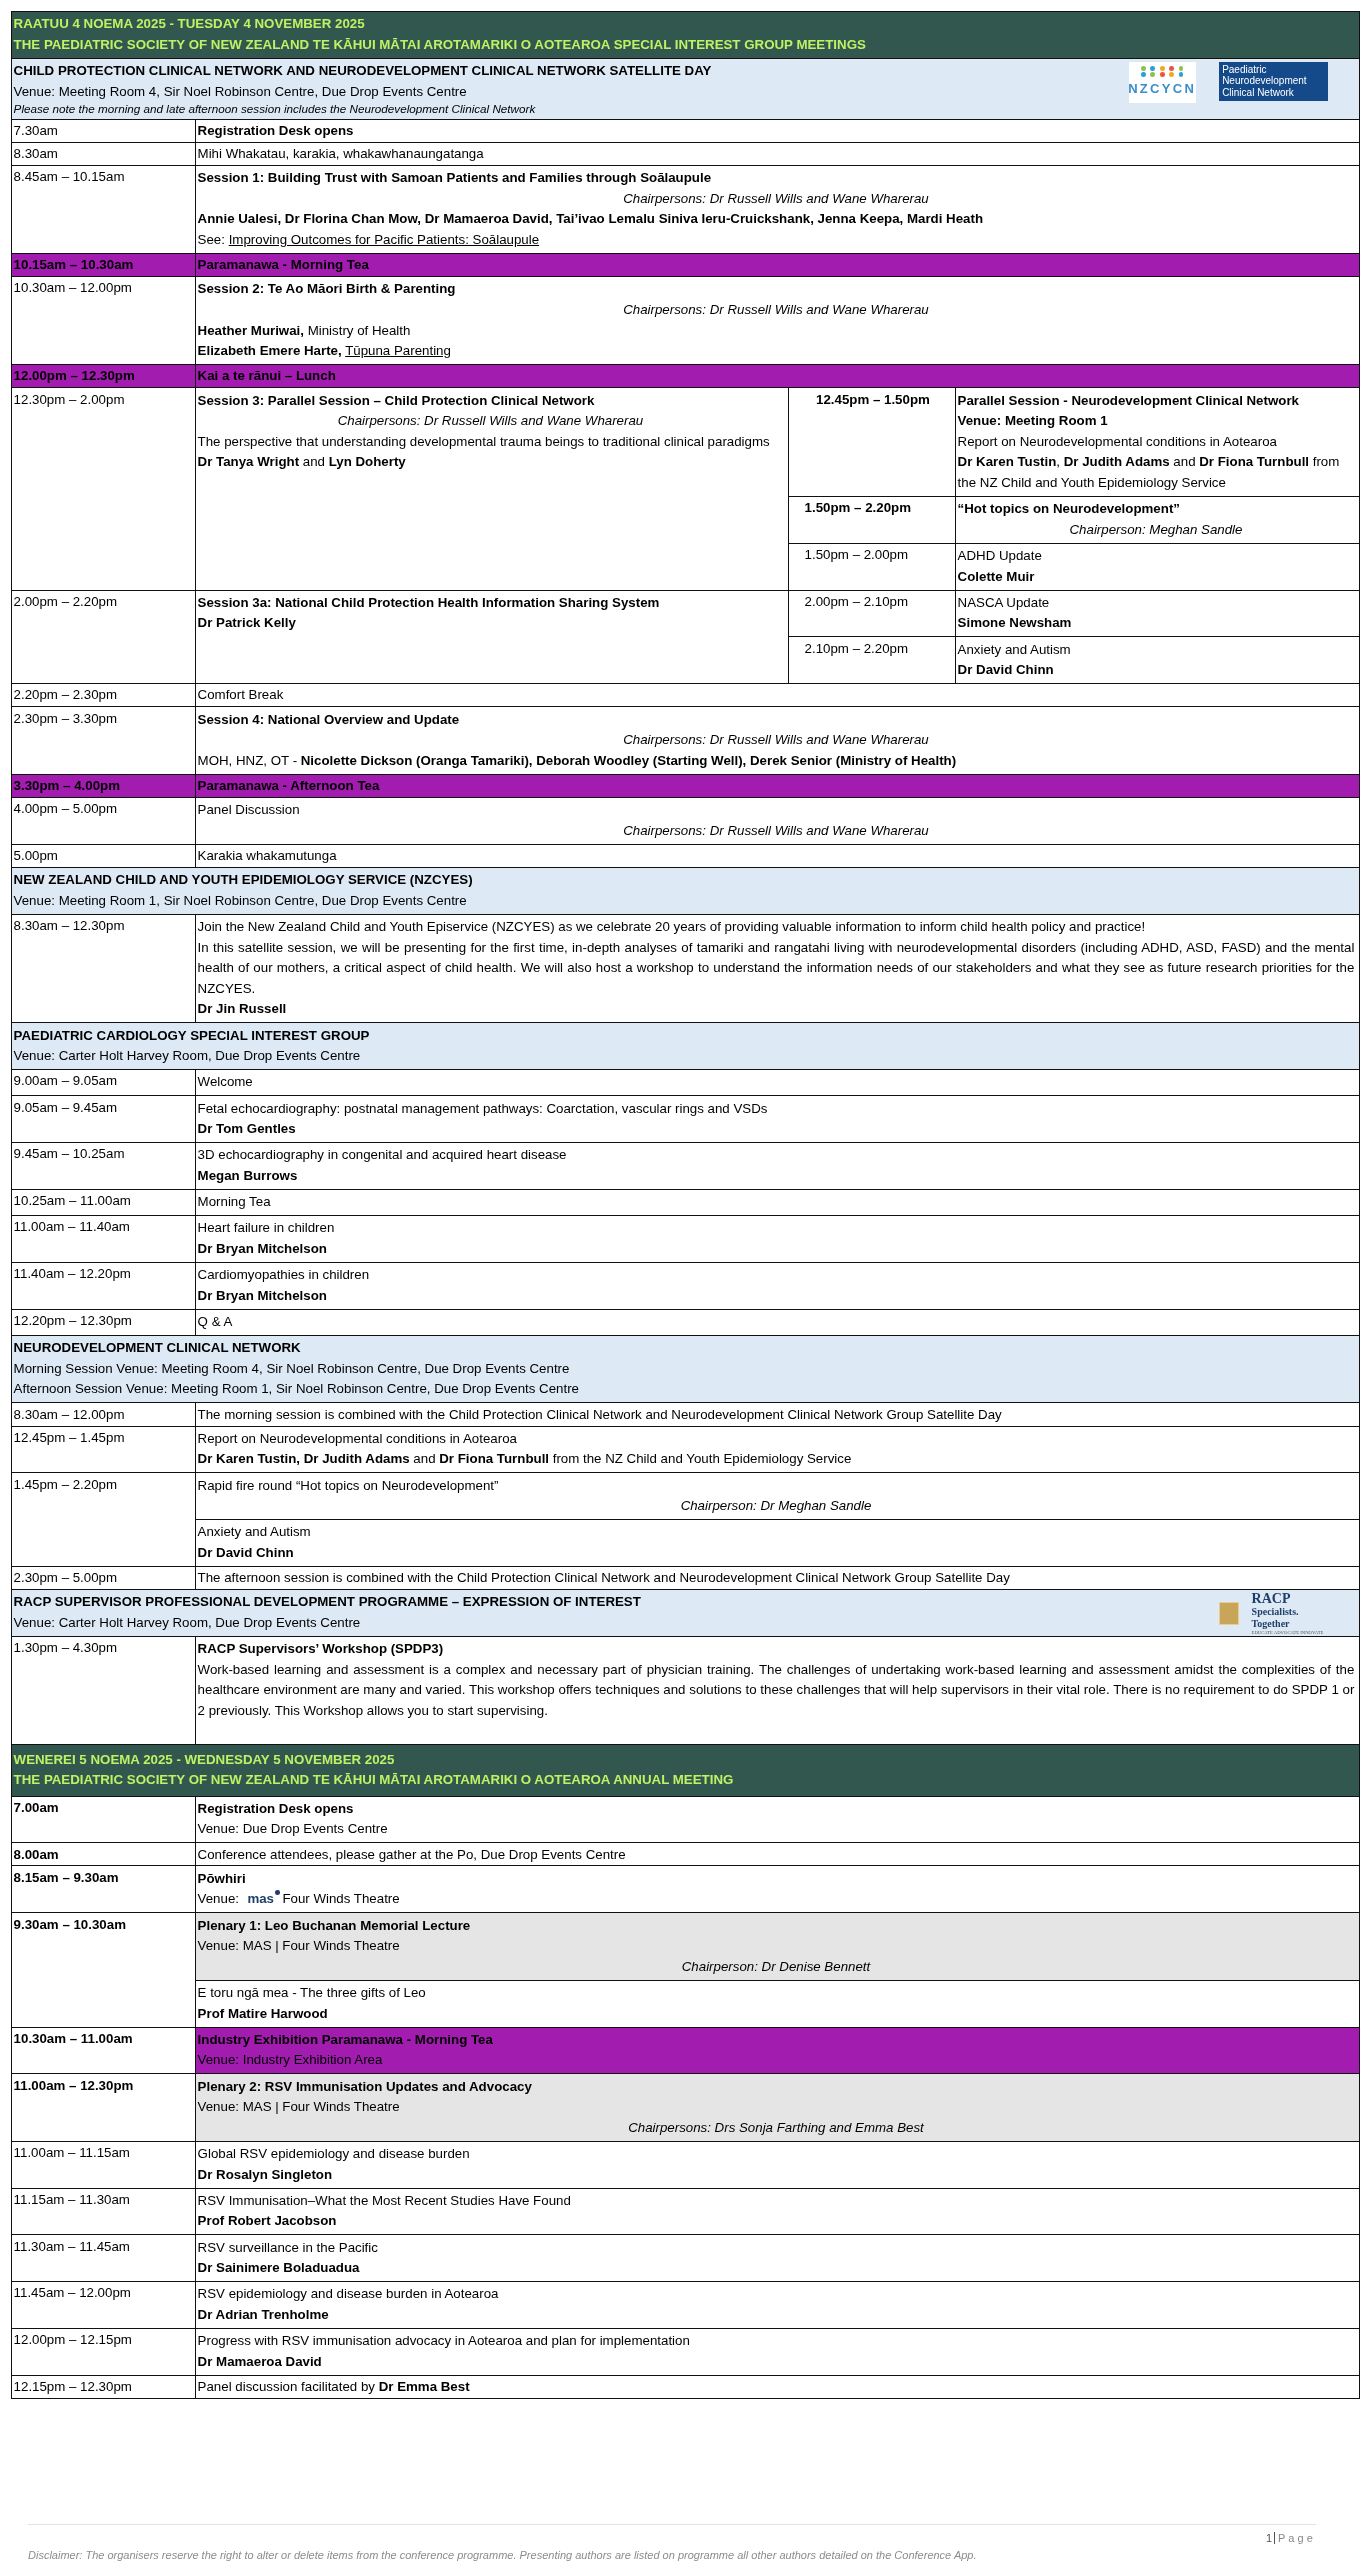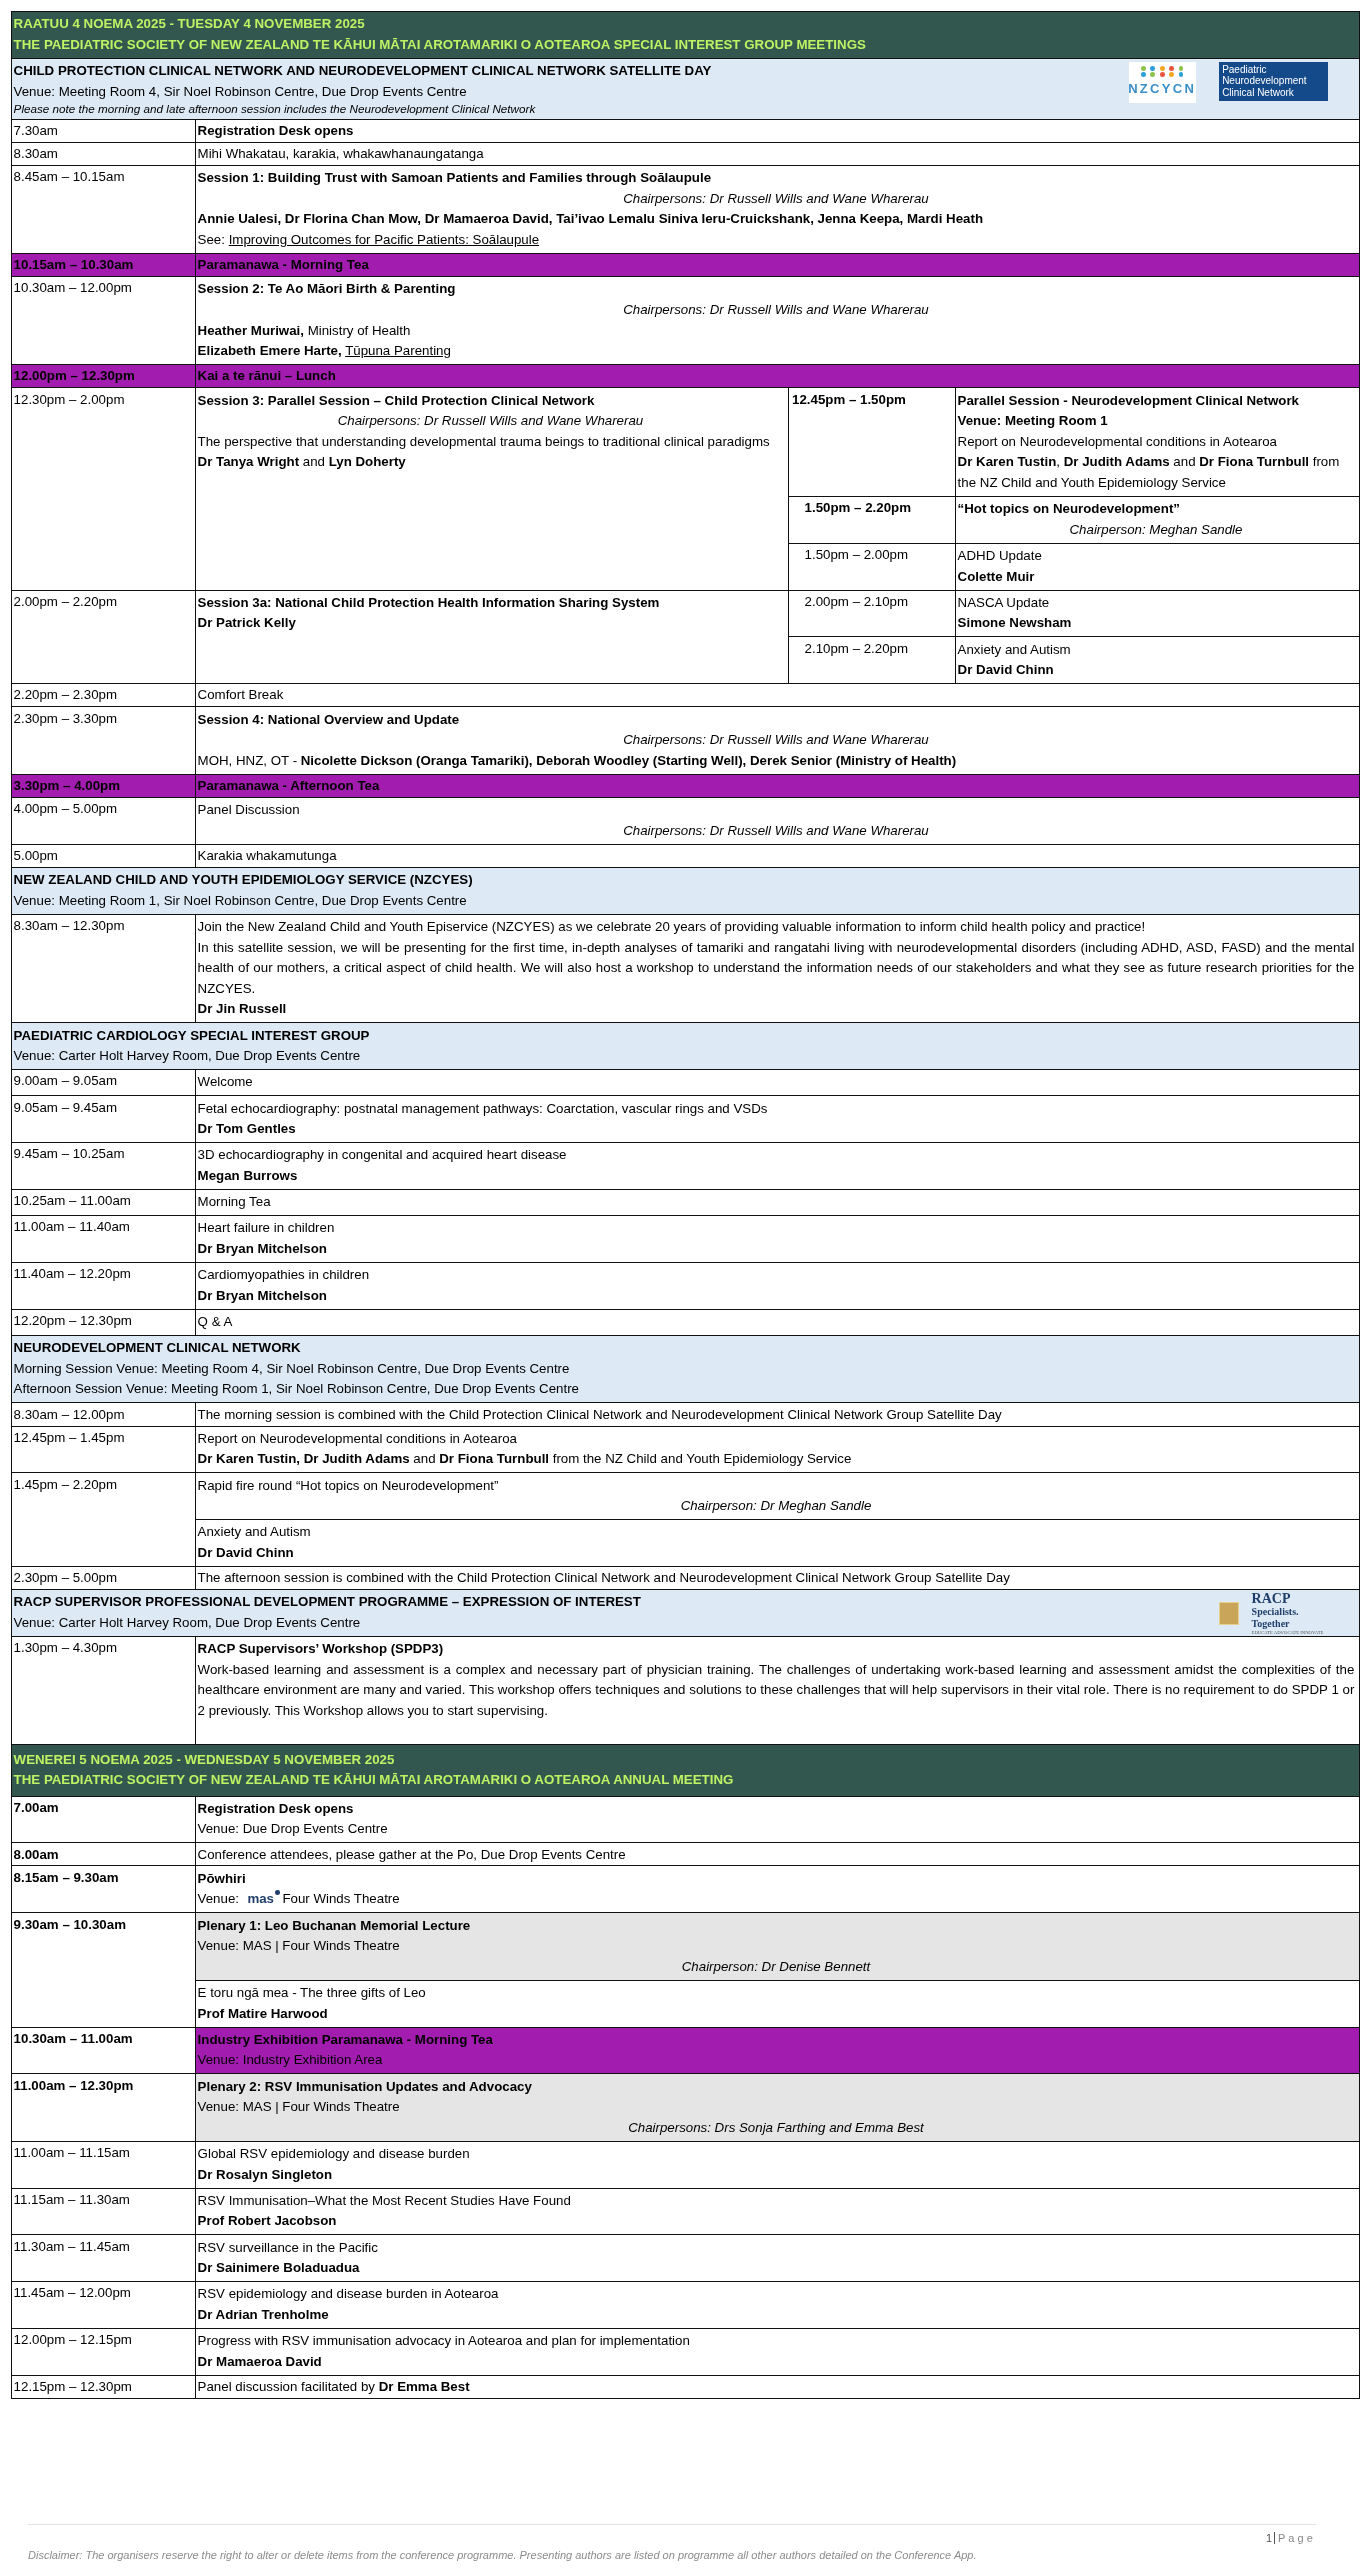--- a/index.html
+++ b/index.html
@@ -198,21 +198,21 @@
   </tr>
 
   <tr>
     <td class="time" rowspan="3">12.30pm – 2.00pm</td>
     <td class="main" rowspan="3">
       <span class="line b">Session 3: Parallel Session – Child Protection Clinical Network</span>
       <span class="line i">Chairpersons:  Dr Russell Wills and Wane Wharerau</span>
       <span class="line">The perspective that understanding developmental trauma beings to traditional clinical paradigms</span>
       <span class="line"><span class="b">Dr Tanya Wright</span><span> and </span><span class="b">Lyn Doherty</span></span>
     </td>
-    <td class="time b" style="padding-left:3px">12.45pm – 1.50pm</td>
+    <td class="time b" style="padding-left:27px">12.45pm – 1.50pm</td>
     <td class="main">
       <span class="line b">Parallel Session - Neurodevelopment Clinical Network</span>
       <span class="line b">Venue: Meeting Room 1</span>
       <span class="line">Report on Neurodevelopmental conditions in Aotearoa</span>
       <span class="line"><span class="b">Dr Karen Tustin</span><span>, </span><span class="b">Dr Judith Adams</span><span> and </span><span class="b">Dr Fiona Turnbull</span><span> from the NZ Child and Youth Epidemiology Service</span></span>
     </td>
   </tr>
   <tr>
     <td class="time b" style="padding-left:15.6px">1.50pm – 2.20pm</td>
     <td class="main">

